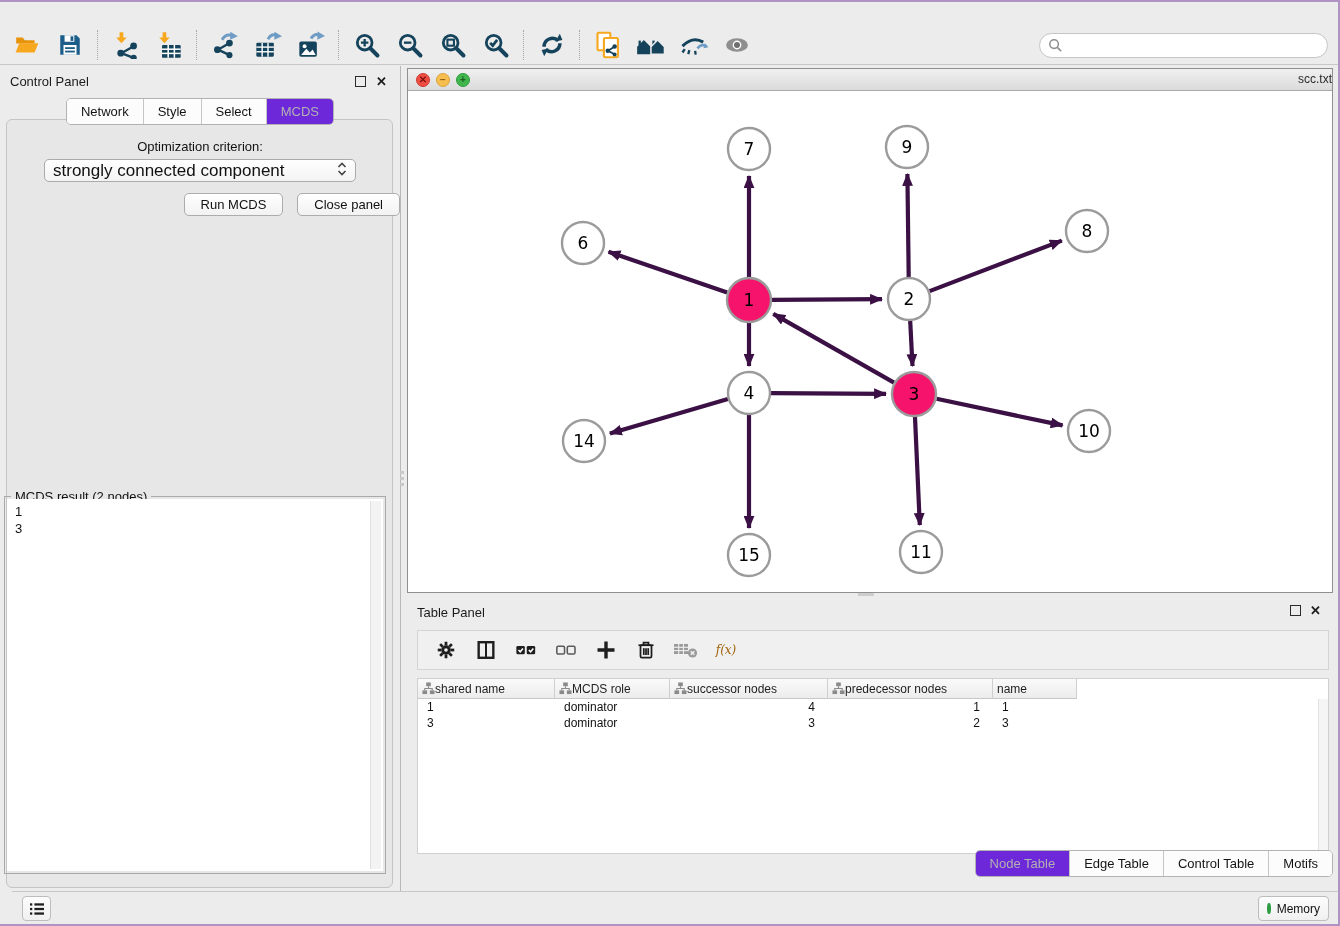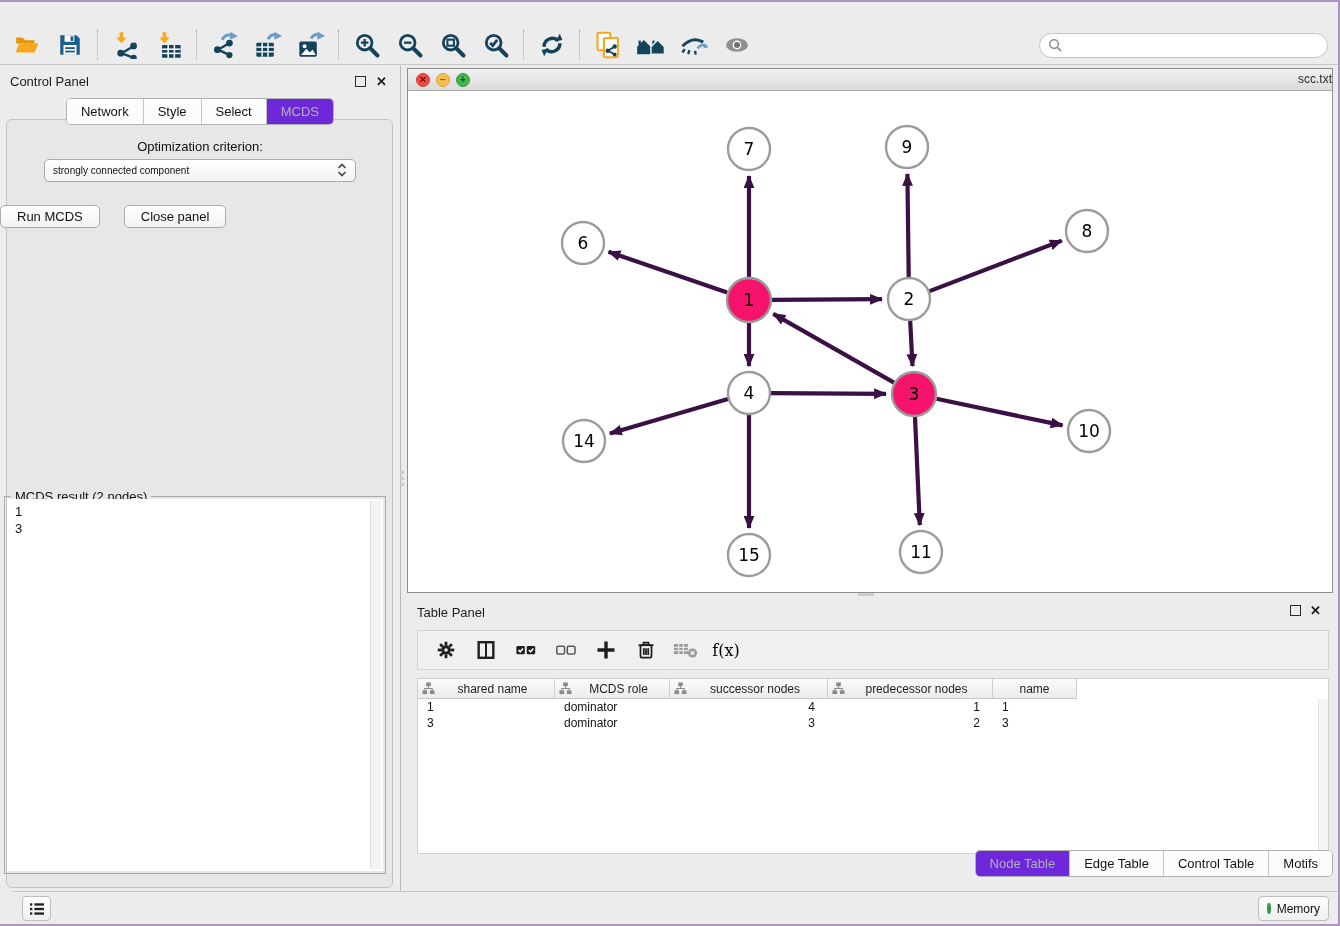--- a/index.html
+++ b/index.html
@@ -25,45 +25,45 @@
   .panel-title{position:absolute;top:8px;left:10px;font-size:13px;color:#1B1B1B}
   .float-btn{position:absolute;width:11px;height:11px;border:1.5px solid #2B2B2B;background:transparent}
   .close-x{position:absolute;font-size:13px;font-weight:700;color:#1B1B1B;line-height:11px}
   .cp-box{position:absolute;left:6px;right:7px;top:53px;bottom:5px;background:#E7E7E7;border:1px solid #C4C4C4;border-radius:6px}
   .seg{display:inline-flex;border:1px solid #B2B2B2;border-radius:5px;overflow:hidden;background:#FCFCFC;height:27px}
   .seg .s{padding:0 14px;font-size:13px;color:#141414;border-right:1px solid #C6C6C6;background:#FCFCFC;display:flex;align-items:center}
   .seg .s:last-child{border-right:none}
   .seg .s.on{background:#6d28d9;color:#B2B2B2}
   .cp-tabs{position:absolute;top:32px;left:0;right:0;display:flex;justify-content:center;z-index:2}
   .opt-label{position:absolute;top:73px;left:0;right:0;text-align:center;font-size:13px;color:#111}
-  .opt-select{position:absolute;top:93px;left:44px;width:312px;height:23px;background:linear-gradient(#FFFFFF,#F3F3F3);border:1px solid #ABABAB;border-radius:5px;display:flex;align-items:center;padding:0 8px;font-size:10px;color:#111}
+  .opt-select{position:absolute;top:93px;left:44px;width:312px;height:23px;background:linear-gradient(#FFFFFF,#F3F3F3);border:1px solid #ABABAB;border-radius:5px;display:flex;align-items:center;padding:0 8px;font-size:17px;color:#111}
   .opt-select .chev{margin-left:auto}
-  .btn-row{position:absolute;top:139px;left:0;right:0;display:flex;justify-content:flex-start;gap:24px}
+  .btn-row{position:absolute;top:127px;left:0;right:0;display:flex;justify-content:flex-end;gap:14px}
   .btn{height:23px;border:1px solid #ACACAC;border-radius:5px;background:linear-gradient(#FFFFFF,#F2F2F2);font-size:13px;color:#111;padding:0 16px;display:flex;align-items:center;font-family:"Liberation Sans",sans-serif}
   .mcds-group{position:absolute;left:4px;right:14px;top:430px;height:378px;border:1px solid #A9A9A9}
   .mcds-legend{position:absolute;top:-8px;left:6px;background:#E7E7E7;padding:0 4px;font-size:13px;color:#111}
   .mcds-inner{position:absolute;inset:2px;background:#fff;font-size:13px;color:#111;padding:4px 0 0 8px;line-height:17px}
   .mcds-scroll{position:absolute;top:2px;bottom:2px;right:2px;width:11px;background:#F3F3F3;border-left:1px solid #E0E0E0}
 
   
   .net-window{position:absolute;top:66px;left:407px;width:926px;height:525px;border:1px solid #8F8F8F;background:#fff}
   .net-titlebar{position:absolute;top:0;left:0;right:0;height:22px;background:linear-gradient(#F0F0F0,#DBDBDB);border-bottom:1px solid #A9A9A9}
   .net-title{position:absolute;top:3px;left:0;right:0;text-align:right;font-size:12px;color:#2B2B2B}
   .traffic{position:absolute;top:4px;width:14px;height:14px;border-radius:50%;font-size:10px;font-weight:700;display:flex;align-items:center;justify-content:center;line-height:1}
   .net-canvas{position:absolute;top:22px;left:0;right:0;bottom:0;background:#fff}
 
   
   .table-panel{position:absolute;top:595px;left:407px;width:926px;height:295px;background:#ECECEC}
   .tp-toolbar{position:absolute;top:33px;left:10px;right:4px;height:40px;background:#F0F0F0;border:1px solid #D4D4D4;display:flex;align-items:center;padding-left:10px;gap:4px}
   .tp-tool{width:36px;height:32px;display:flex;align-items:center;justify-content:center}
-  .fx{font-family:"DejaVu Serif",serif;font-size:16px;color:#000000}
+  .fx{font-family:"DejaVu Serif",serif;font-style:italic;font-size:12px;color:#a16207}
   .tp-table{position:absolute;top:81px;left:10px;right:4px;bottom:38px;background:#fff;border:1px solid #D0D0D0}
   .tp-head{display:flex;height:20px}
   .th{background:linear-gradient(#FAFAFA,#ECECEC);border-right:1px solid #CFCFCF;border-bottom:1px solid #C8C8C8;display:flex;align-items:center;font-size:12px;color:#1E1E1E;padding:0 4px}
-  .th .lbl{flex:1;text-align:center}
+  .th .lbl{flex:1;}
   .tp-row{display:flex;height:16px;font-size:12px;color:#111;align-items:center}
   .td{overflow:hidden;white-space:nowrap}
   .tp-scroll{position:absolute;top:20px;bottom:0;right:0;width:10px;background:#F5F5F5;border-left:1px solid #E2E2E2}
   .tp-tabs{position:absolute;bottom:15px;left:0;right:0;display:flex;justify-content:flex-end}
 
   
   .statusbar{position:absolute;bottom:0;left:12px;right:0;height:33px;border-top:1px solid #C7C7C7;background:#ECECEC}
   .sb-btn{position:absolute;top:4px;height:25px;border:1px solid #BDBDBD;border-radius:4px;background:linear-gradient(#FDFDFD,#F0F0F0);display:flex;align-items:center;justify-content:center;gap:6px;font-size:12px;color:#111}
 
   .splitter-dots{position:absolute;left:399px;top:466px;width:5px;height:20px;display:flex;flex-direction:column;gap:3px;align-items:center;justify-content:center}

